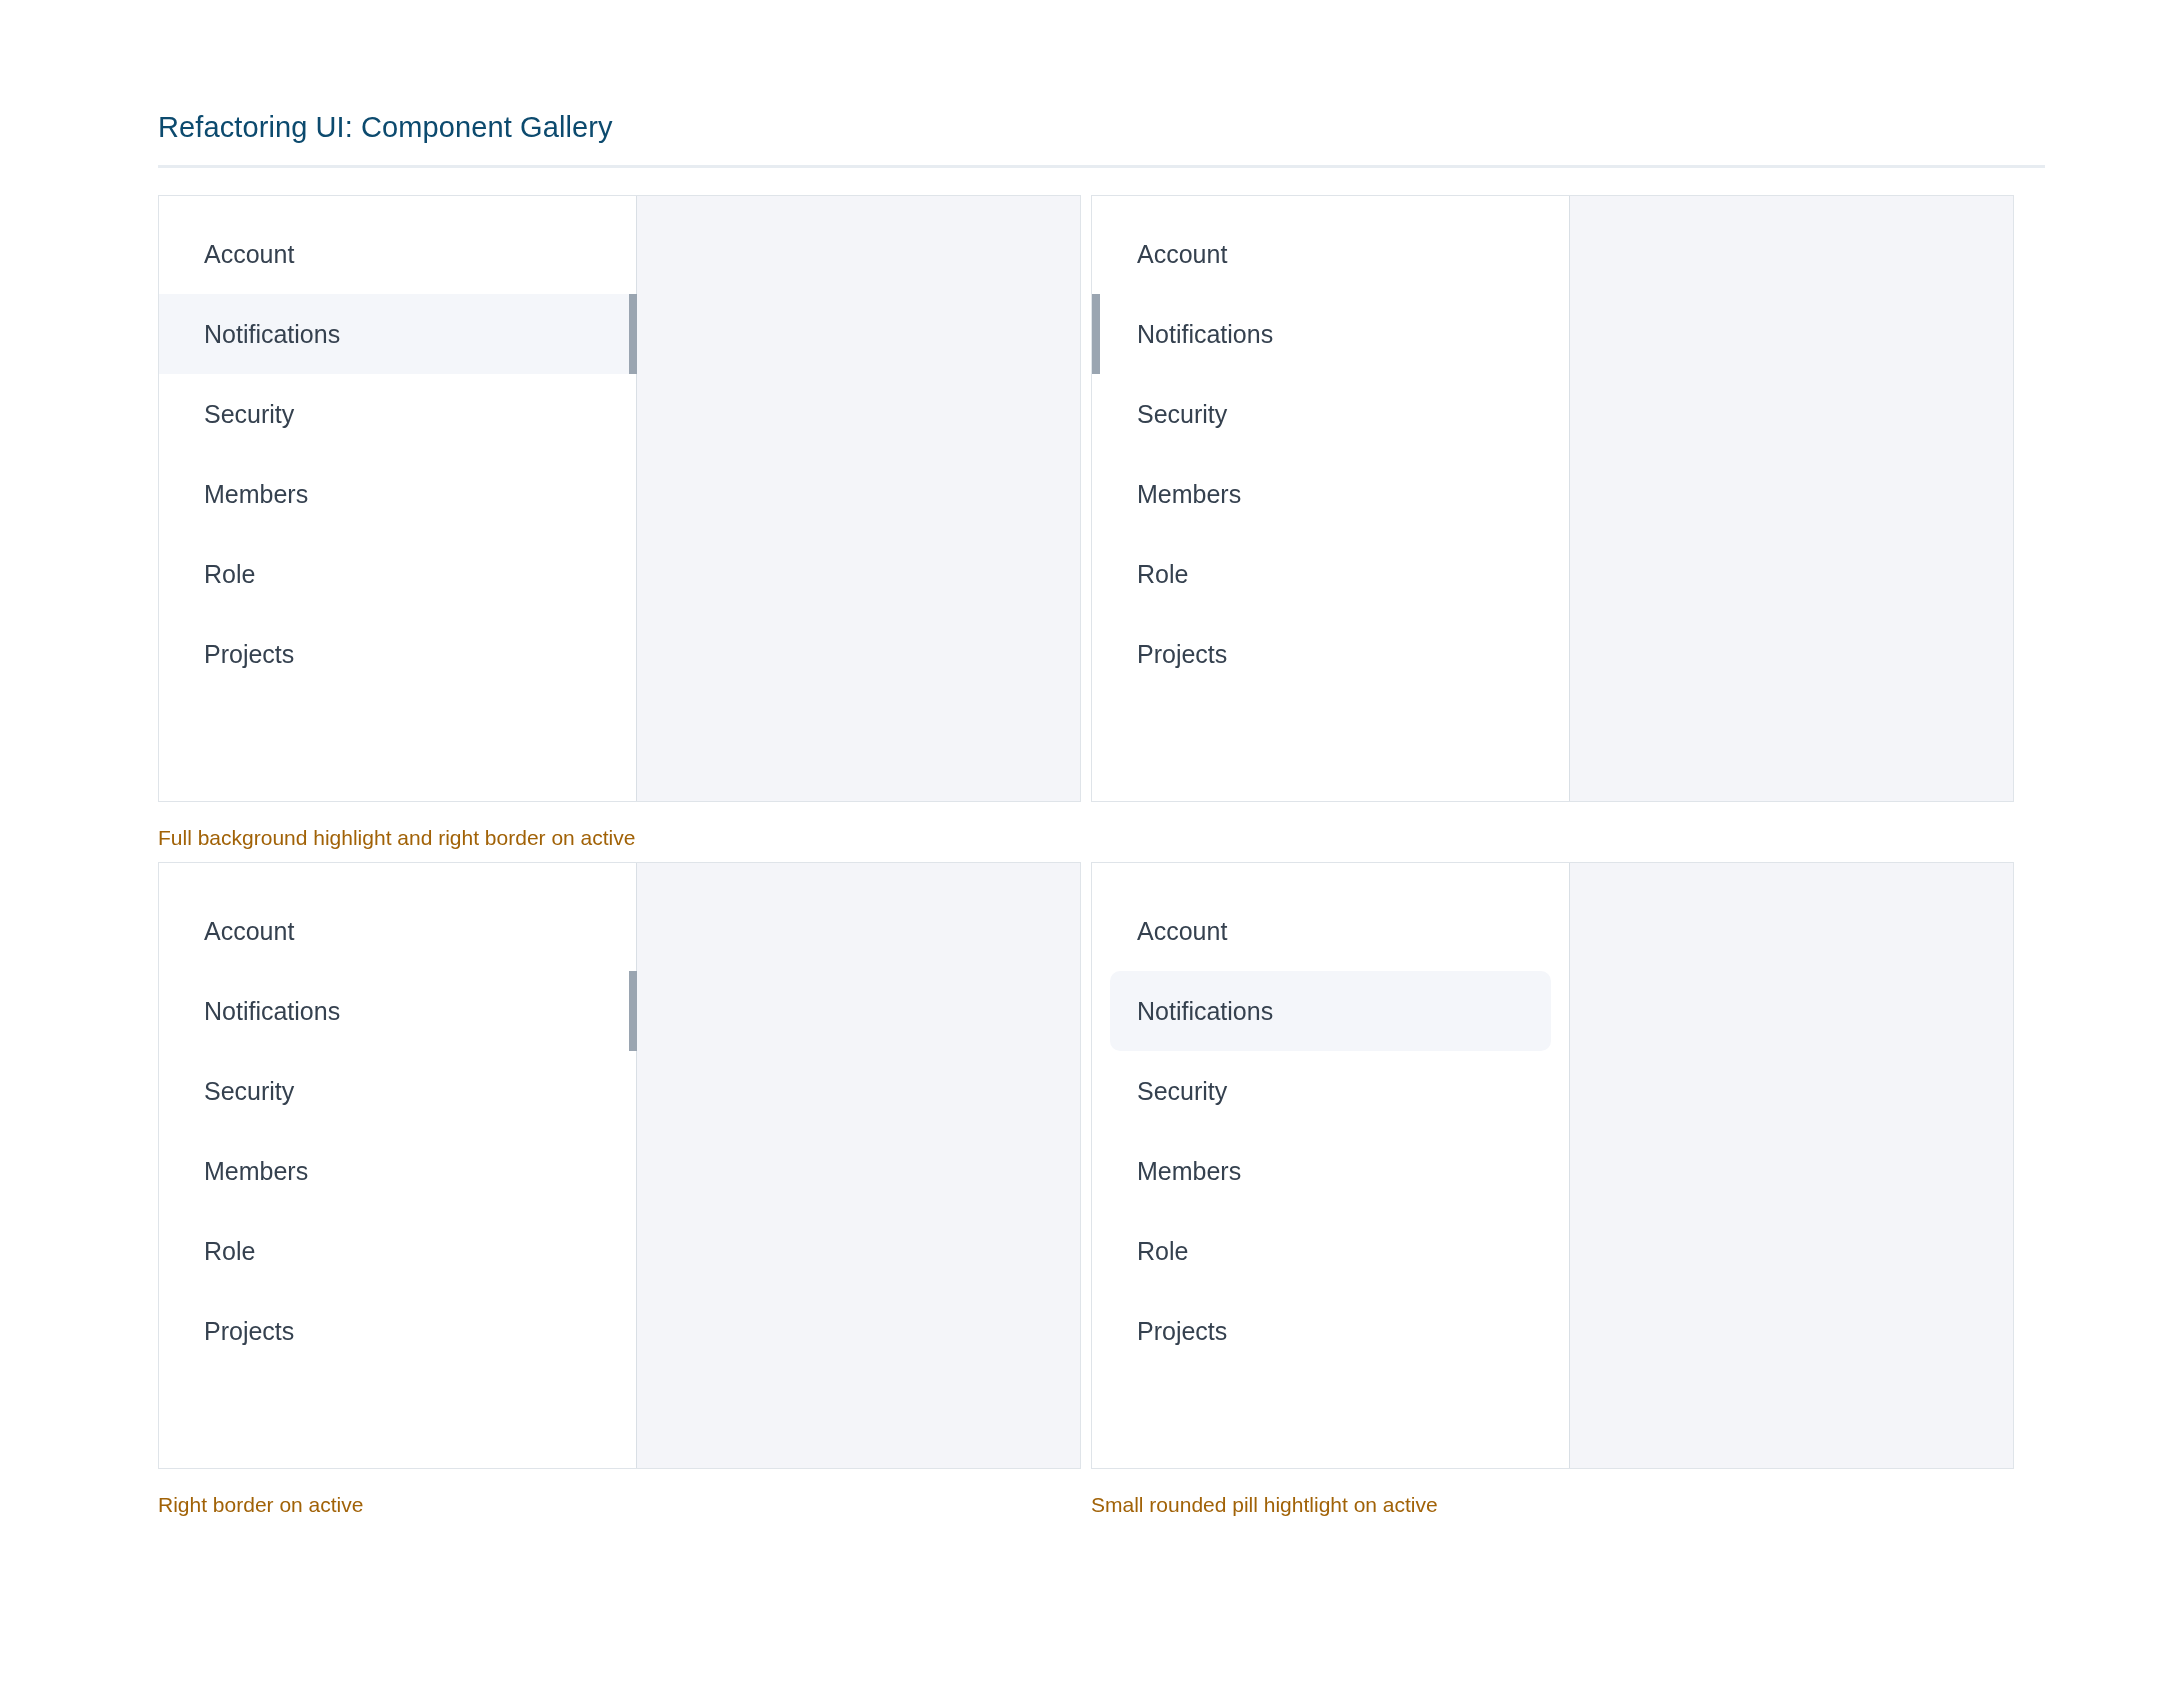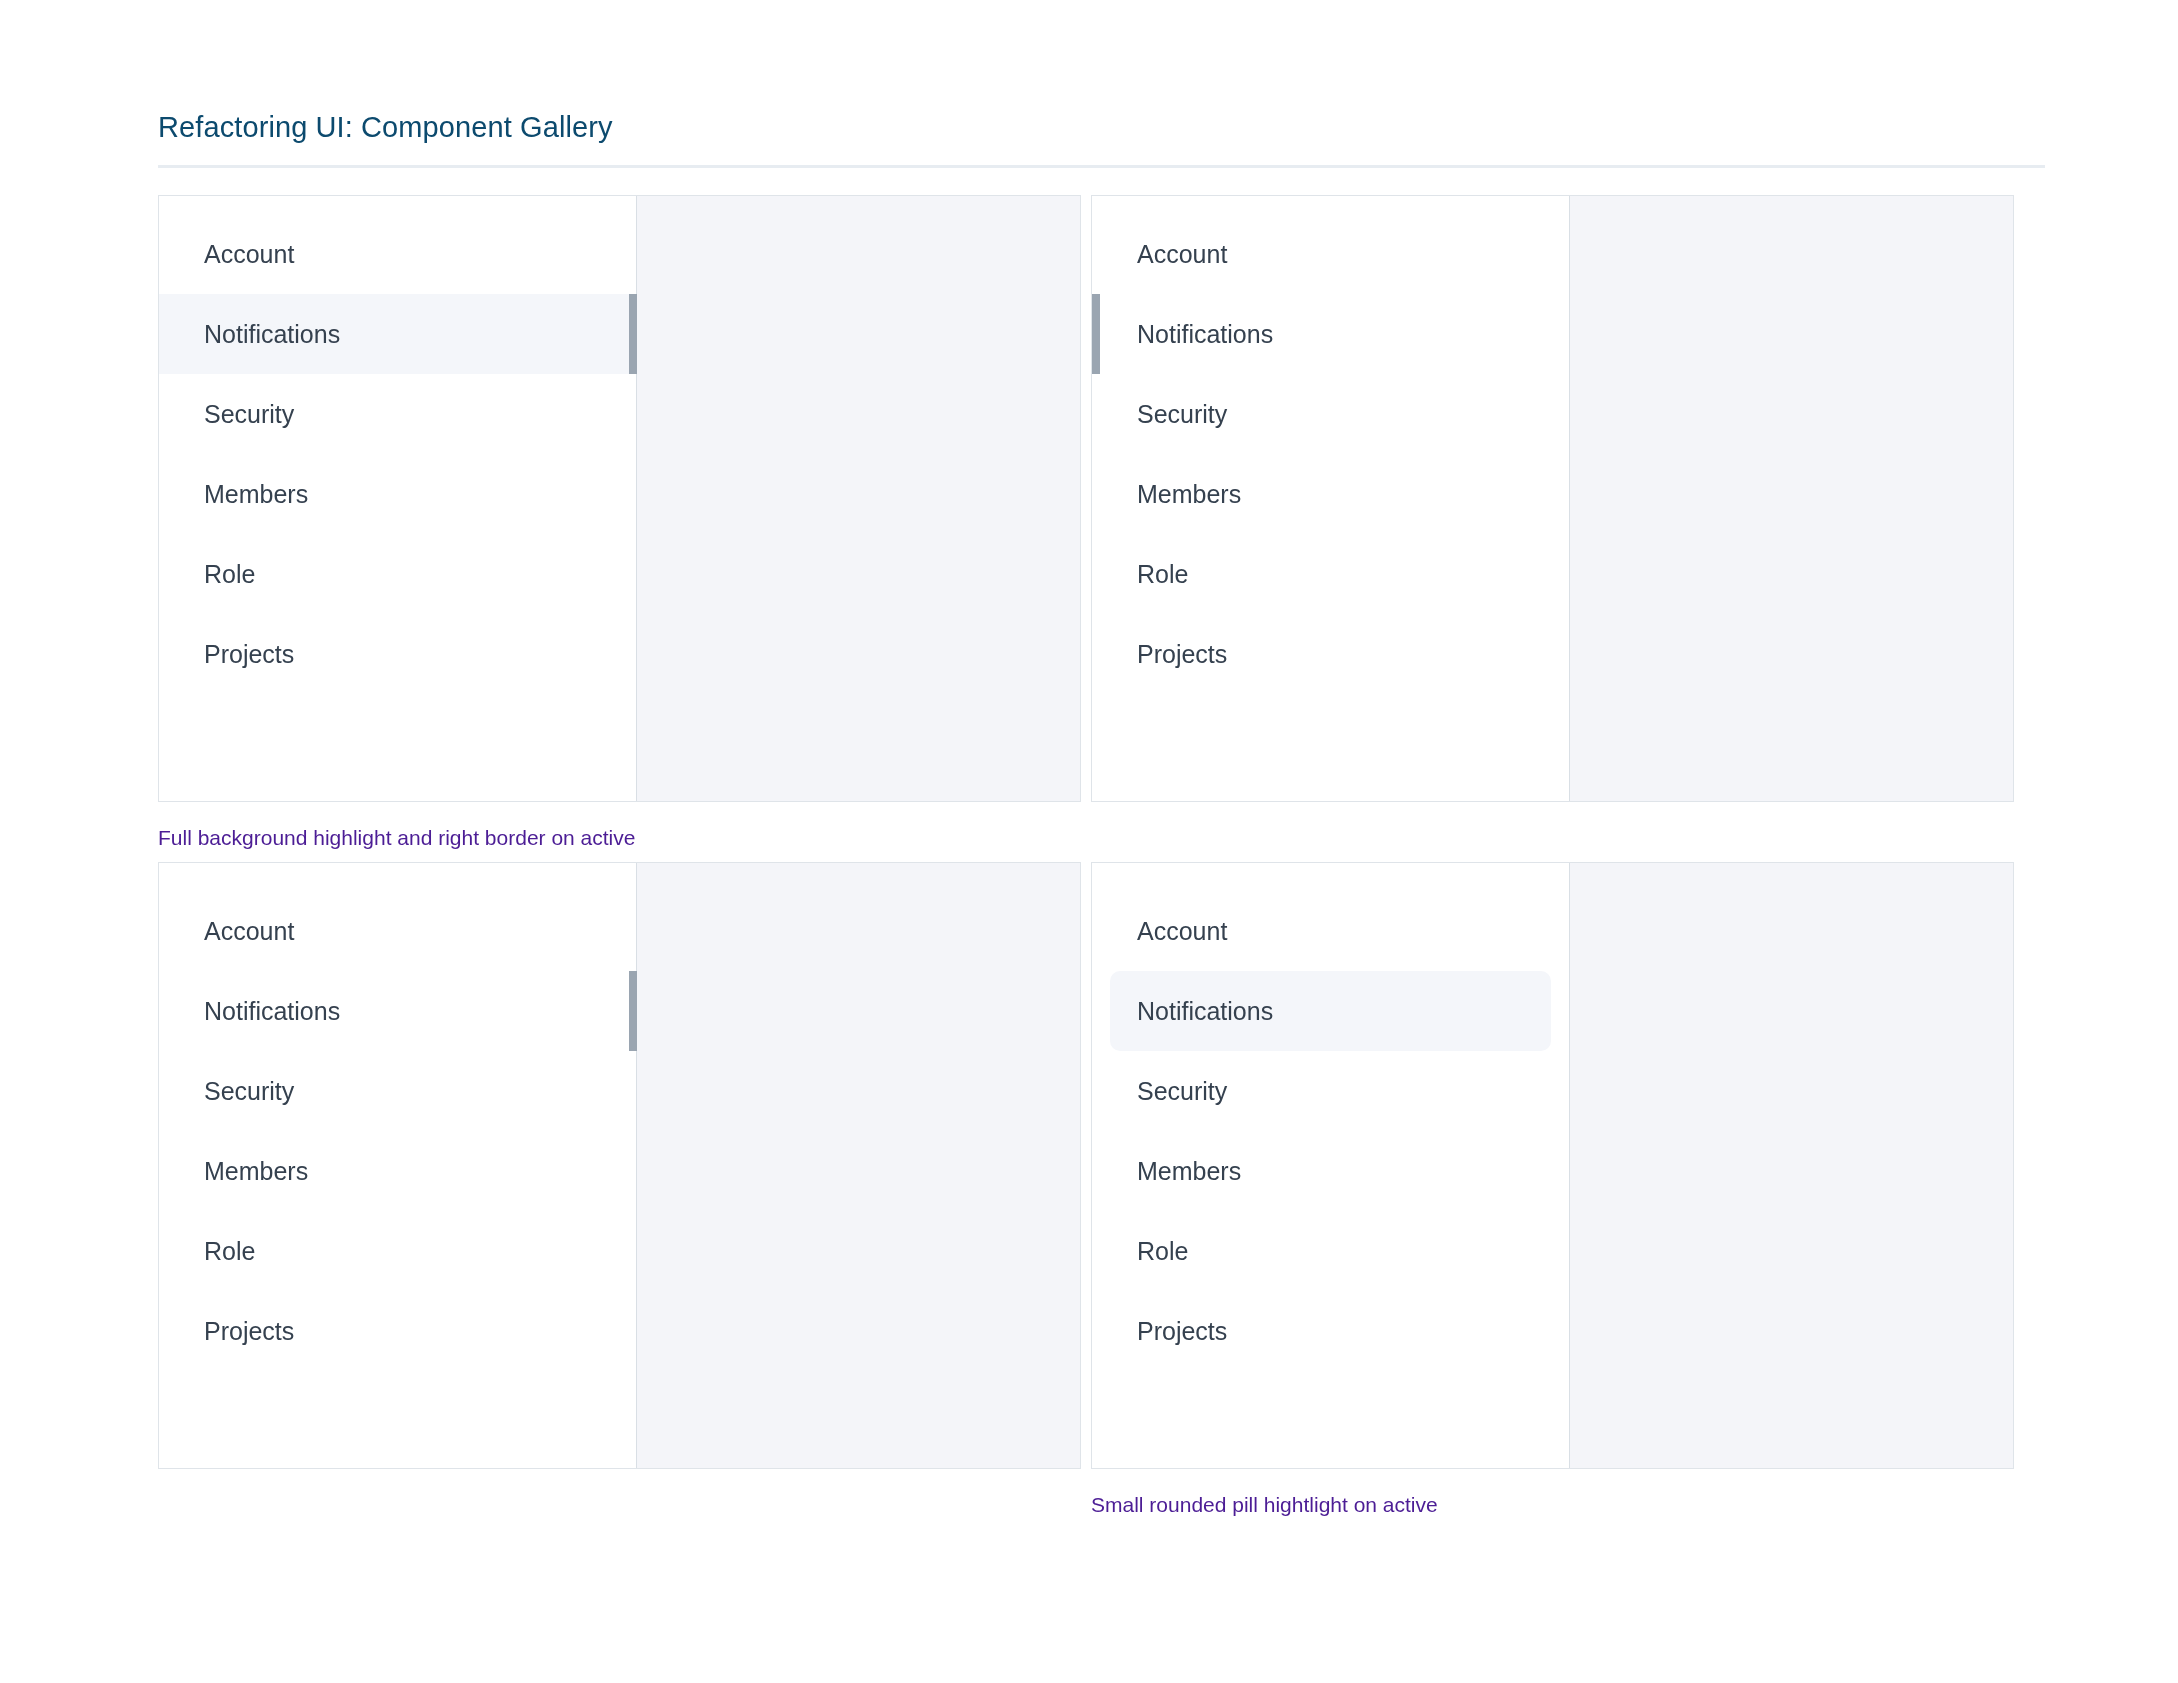--- a/index.html
+++ b/index.html
@@ -168,21 +168,21 @@
     border-radius: 10px;
   }
   .v-pill .nav-item.active {
     background: #f4f6fa;
   }
 
   .caption {
     margin-top: 22px;
     font-size: 21px;
     line-height: 28px;
-    color: #4c1d95;
+    color: #a16207;
     white-space: nowrap;
   }
 </style>
 </head>
 <body>
 
 <div class="page">
 
   <div class="header">
     <div class="header-title">Refactoring UI: Component Gallery</div>
@@ -267,20 +267,21 @@
             <li class="nav-item">
               <span>Role</span>
             </li>
             <li class="nav-item">
               <span>Projects</span>
             </li>
           </ul>
         </div>
         <div class="filler-col"></div>
       </div>
+      <div class="caption">Right border on active</div>
     </div>
 
     <div class="cell">
       <div class="card v-pill">
         <div class="nav-col">
           <ul class="nav-list">
             <li class="nav-item">
               <span>Account</span>
             </li>
             <li class="nav-item active">

